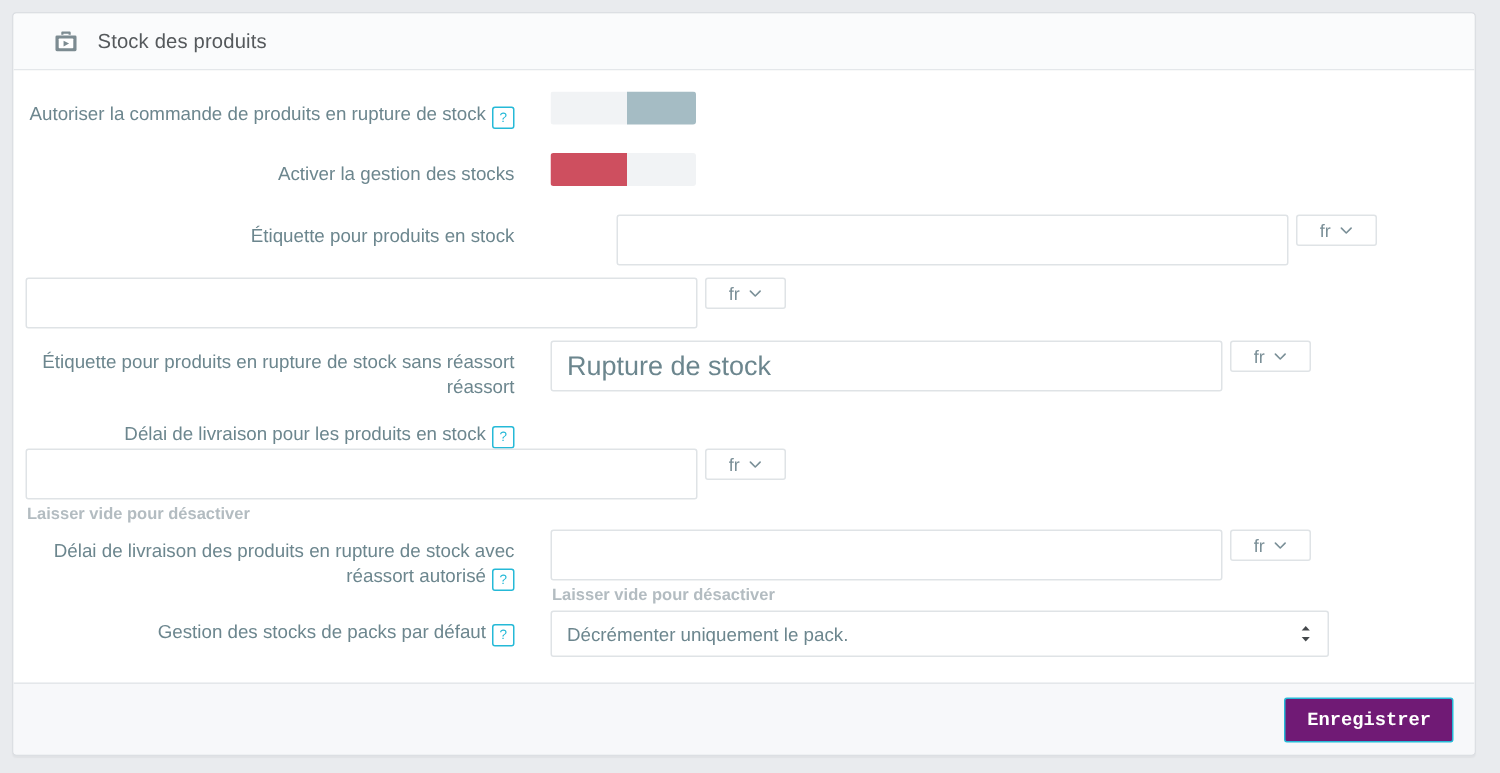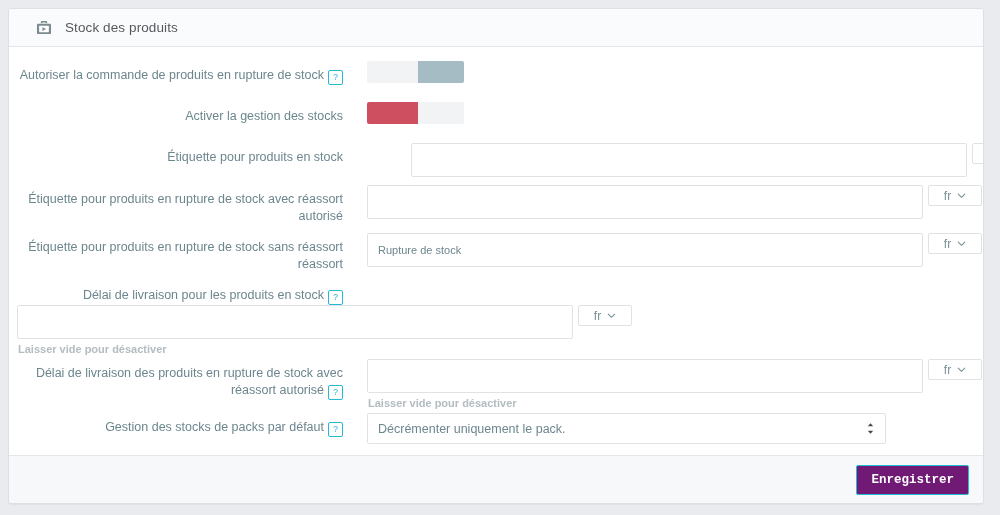--- a/index.html
+++ b/index.html
@@ -127,29 +127,29 @@
   .sw.on-inactive  { background: #f1f3f5; color: #c3cbd0; }
   .sw.on-active    { background: #a5bcc4; color: #ffffff; }
   .sw.off-active   { background: #ce4f5f; color: #ffffff; }
 
   
   .input-group {
     display: flex;
     align-items: stretch;
   }
   .text-input {
-    width: 556px;
+    width: 448px;
     height: 31px;
     border: 1px solid #dfe3e6;
     border-radius: 2px;
     background: #ffffff;
     padding: 16px 10px;
     box-sizing: border-box;
     font-family: "Liberation Sans", sans-serif;
-    font-size: 11px;
+    font-size: 18px;
     color: #6c868e;
     outline: none;
   }
   .text-input::placeholder { color: #c4ccd1; }
 
   .lang-select {
     width: 54px;
     height: 21px;
     margin-left: 5px;
     border: 1px solid #dfe3e6;
@@ -238,21 +238,21 @@
         <rect x="2.2" y="5.2" width="15.6" height="11.6" rx="1.1" fill="#7c8b91"></rect>
         <rect x="4.6" y="7.4" width="10.8" height="7.2" rx="0.6" fill="#ffffff"></rect>
         <path d="M8.2 9.1l4.1 2.1-4.1 2.1z" fill="#7c8b91"></path>
       </svg>
     </span>
     <span class="panel-title">Stock des produits</span>
   </div>
 
   <div class="panel-body">
 
-    <div class="form-row" style="margin-bottom:16px;">
+    <div class="form-row" style="margin-bottom:16px;align-items:center;">
       <div class="lbl">
         <span>Autoriser la commande de produits en rupture de stock</span><span class="help-badge">?</span>
       </div>
       <div class="ctl">
         <div class="switch">
           <div class="sw off-inactive">NON</div>
           <div class="sw on-active">OUI</div>
         </div>
       </div>
     </div>
@@ -278,21 +278,20 @@
               <svg class="chev" viewBox="0 0 10 10" xmlns="http://www.w3.org/2000/svg">
                 <path d="M1.4 3.4L5 7 8.6 3.4" fill="none" stroke="#7a8f97" stroke-width="1.2" stroke-linecap="round" stroke-linejoin="round"></path>
               </svg>
             </span>
           </div>
         </div>
       </div>
     </div>
 
     <div class="form-row" style="margin-bottom:8px;">
-      <div class="lbl">Étiquette pour produits en rupture de stock avec réassort autorisé</div>
       <div class="ctl">
         <div class="input-group">
           <input class="text-input" type="text" value="" style="">
           <div class="lang-select">
             <span class="lang-text">fr</span>
             <span>
               <svg class="chev" viewBox="0 0 10 10" xmlns="http://www.w3.org/2000/svg">
                 <path d="M1.4 3.4L5 7 8.6 3.4" fill="none" stroke="#7a8f97" stroke-width="1.2" stroke-linecap="round" stroke-linejoin="round"></path>
               </svg>
             </span>

